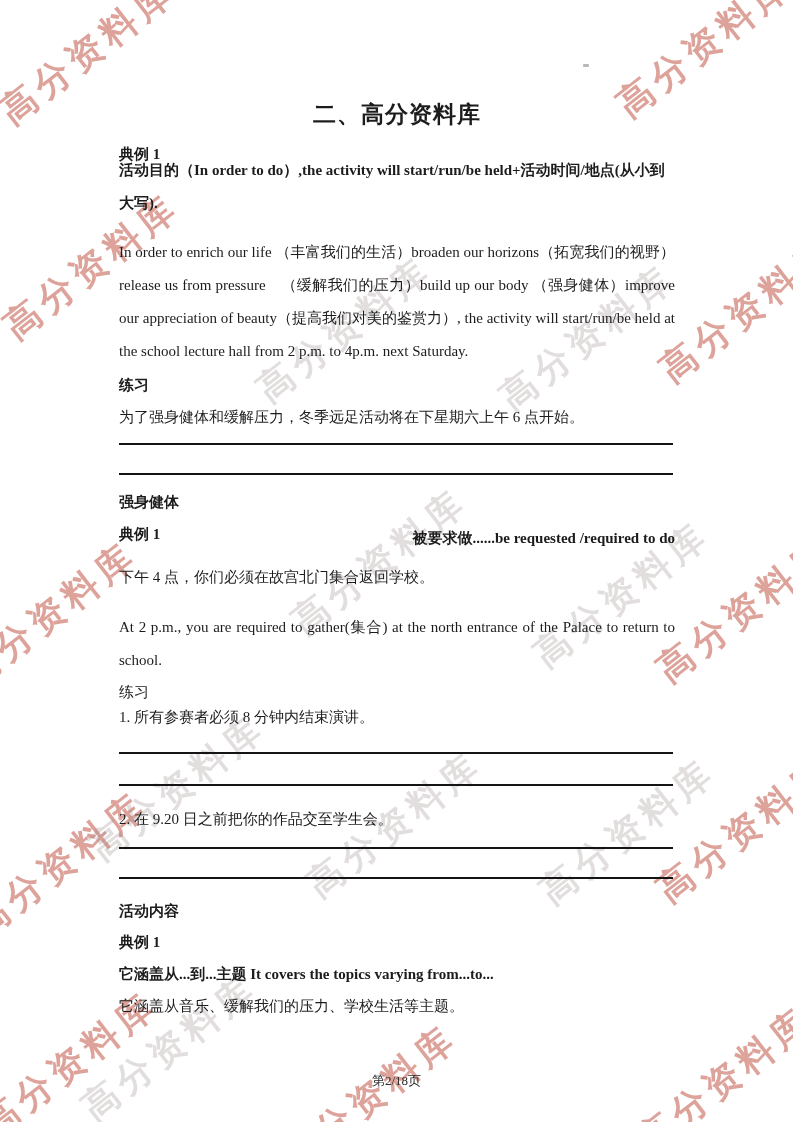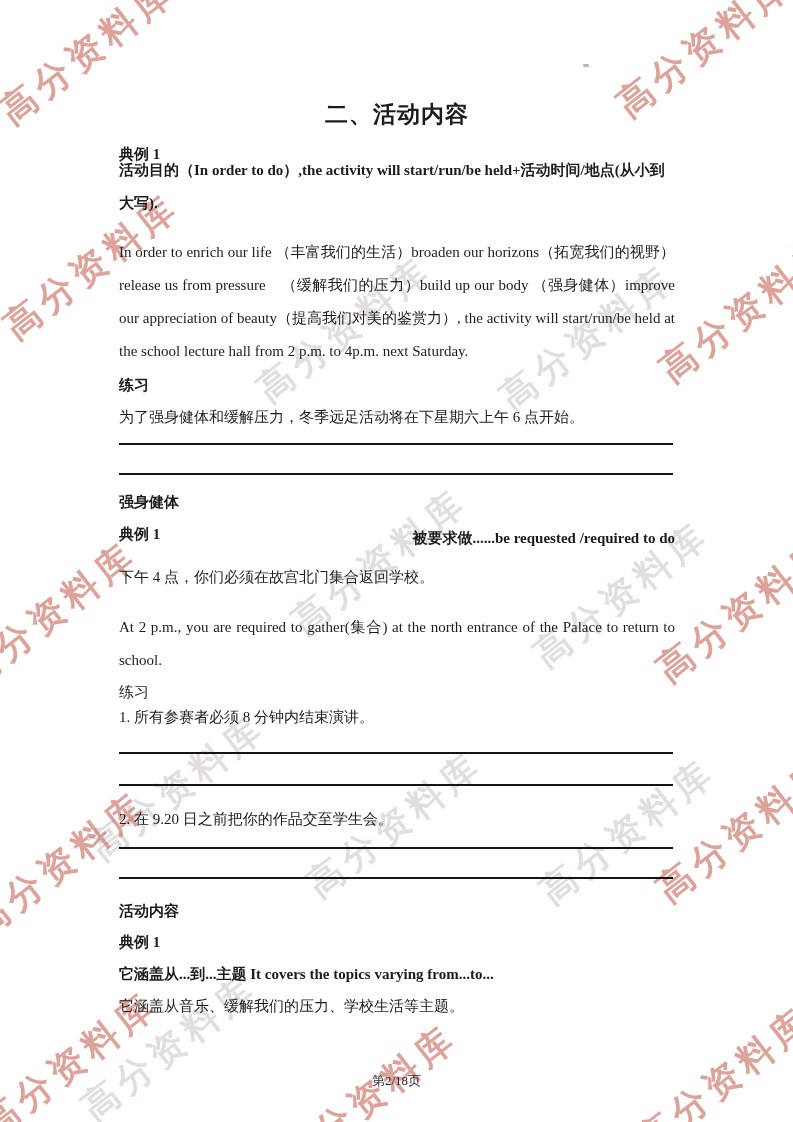--- a/index.html
+++ b/index.html
@@ -80,21 +80,21 @@
       <span class="wm wm-gray" style="left: 345px; top: 330px;">高分资料库</span>
       <span class="wm wm-gray" style="left: 588px; top: 338px;">高分资料库</span>
       <span class="wm wm-gray" style="left: 380px; top: 562px;">高分资料库</span>
       <span class="wm wm-gray" style="left: 622px; top: 595px;">高分资料库</span>
       <span class="wm wm-gray" style="left: 178px; top: 788px;">高分资料库</span>
       <span class="wm wm-gray" style="left: 395px; top: 825px;">高分资料库</span>
       <span class="wm wm-gray" style="left: 628px; top: 832px;">高分资料库</span>
       <span class="wm wm-gray" style="left: 170px; top: 1048px;">高分资料库</span>
     </div>
 
-  <div class="doc-title">二、活动内容</div>
+  <div class="doc-title">二、高分资料库</div>
 
   <div id="content">
       <div class="block heading" style="top: 138px;">典例 1</div>
       <div class="block heading" style="top: 154px;">活动目的（In order to do）,the activity will start/run/be held+活动时间/地点(从小到大写).</div>
       <div class="block" style="top: 236px;">In order to enrich our life （丰富我们的生活）broaden our horizons（拓宽我们的视野）release us from pressure　（缓解我们的压力）build up our body （强身健体）improve our appreciation of beauty（提高我们对美的鉴赏力）, the activity will start/run/be held at the school lecture hall from 2 p.m. to 4p.m. next Saturday.</div>
       <div class="block heading" style="top: 369px;">练习</div>
       <div class="block" style="top: 401px;">为了强身健体和缓解压力，冬季远足活动将在下星期六上午 6 点开始。</div>
       <div class="rule" style="top: 443px;"></div>
       <div class="rule" style="top: 473px;"></div>
       <div class="block heading" style="top: 486px;">强身健体</div>

